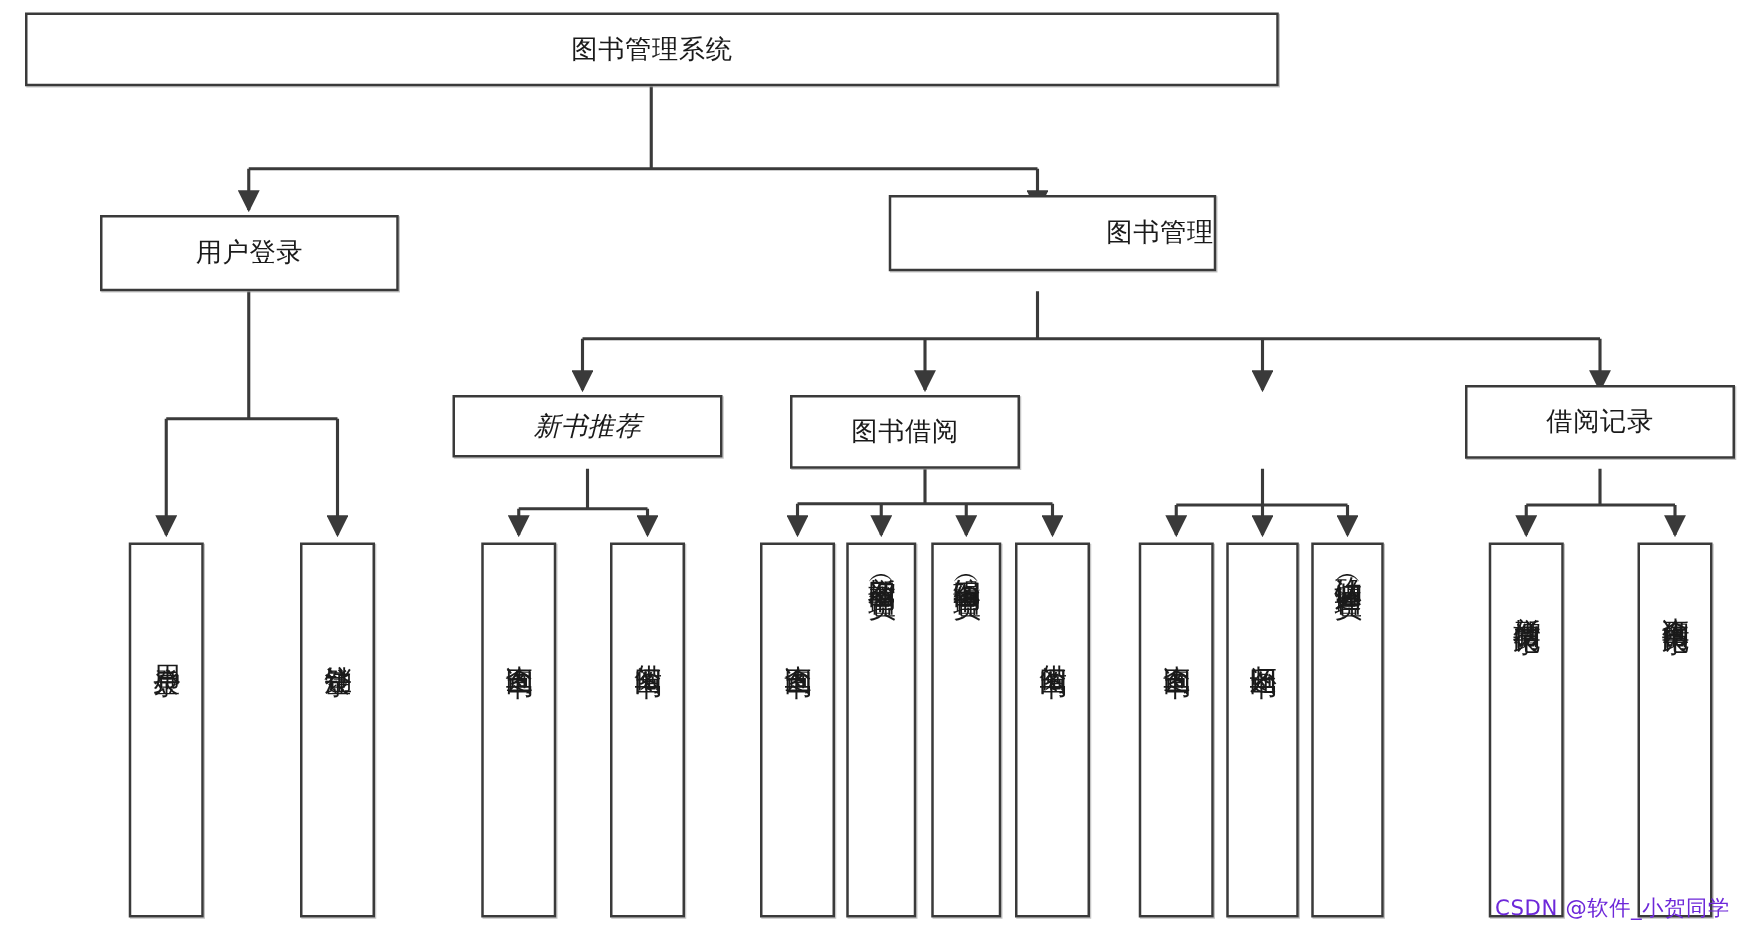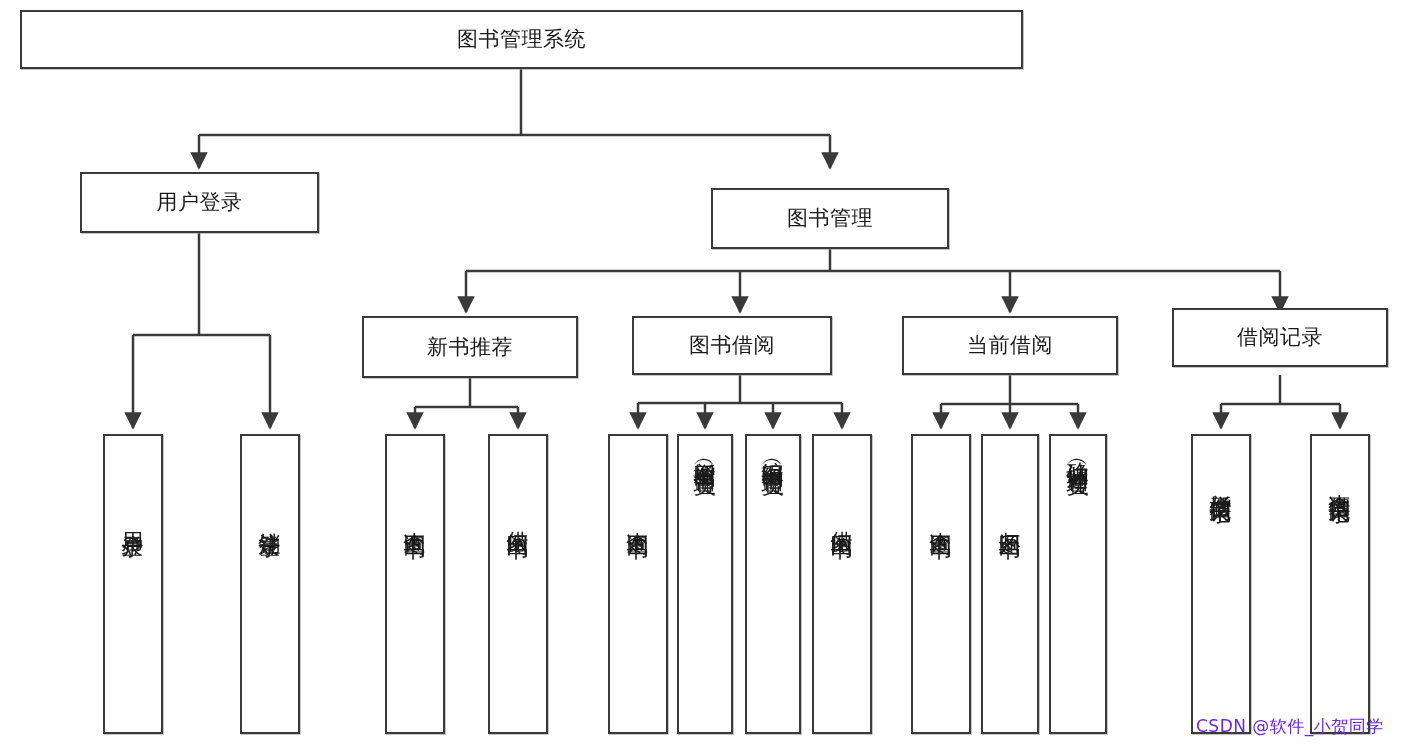--- a/index.html
+++ b/index.html
@@ -123,32 +123,29 @@
     </g>
   </svg>
 
   <div class="node h" style="left:20px; top:10px; width:1003px; height:59px;">
     <span class="lbl">图书管理系统</span>
   </div>
 
   <div class="node h" style="left:80px; top:172px; width:239px; height:61px;">
     <span class="lbl">用户登录</span>
   </div>
-  <div class="node h" style="left:711px; top:188px; width:238px; height:61px;">
+  <div class="node h" style="left:711px; top:156px; width:262px; height:61px;justify-content:flex-end;">
     <span class="lbl">图书管理</span>
   </div>
 
-  <div class="node h" style="left:362px; top:316px; width:216px; height:62px;">
+  <div class="node h" style="left:362px; top:316px; width:216px; height:50px;font-style:italic;">
     <span class="lbl">新书推荐</span>
   </div>
-  <div class="node h" style="left:632px; top:316px; width:200px; height:59px;">
+  <div class="node h" style="left:632px; top:316px; width:184px; height:59px;">
     <span class="lbl">图书借阅</span>
-  </div>
-  <div class="node h" style="left:902px; top:316px; width:216px; height:59px;">
-    <span class="lbl">当前借阅</span>
   </div>
   <div class="node h" style="left:1172px; top:308px; width:216px; height:59px;">
     <span class="lbl">借阅记录</span>
   </div>
 
   <div class="node v" style="left:103px; top:434px; width:60px; height:300px; padding-top:78px;">
     <span class="lbl">用户登录</span>
   </div>
   <div class="node v" style="left:240px; top:434px; width:60px; height:300px; padding-top:78px;">
     <span class="lbl">注销登录</span>

